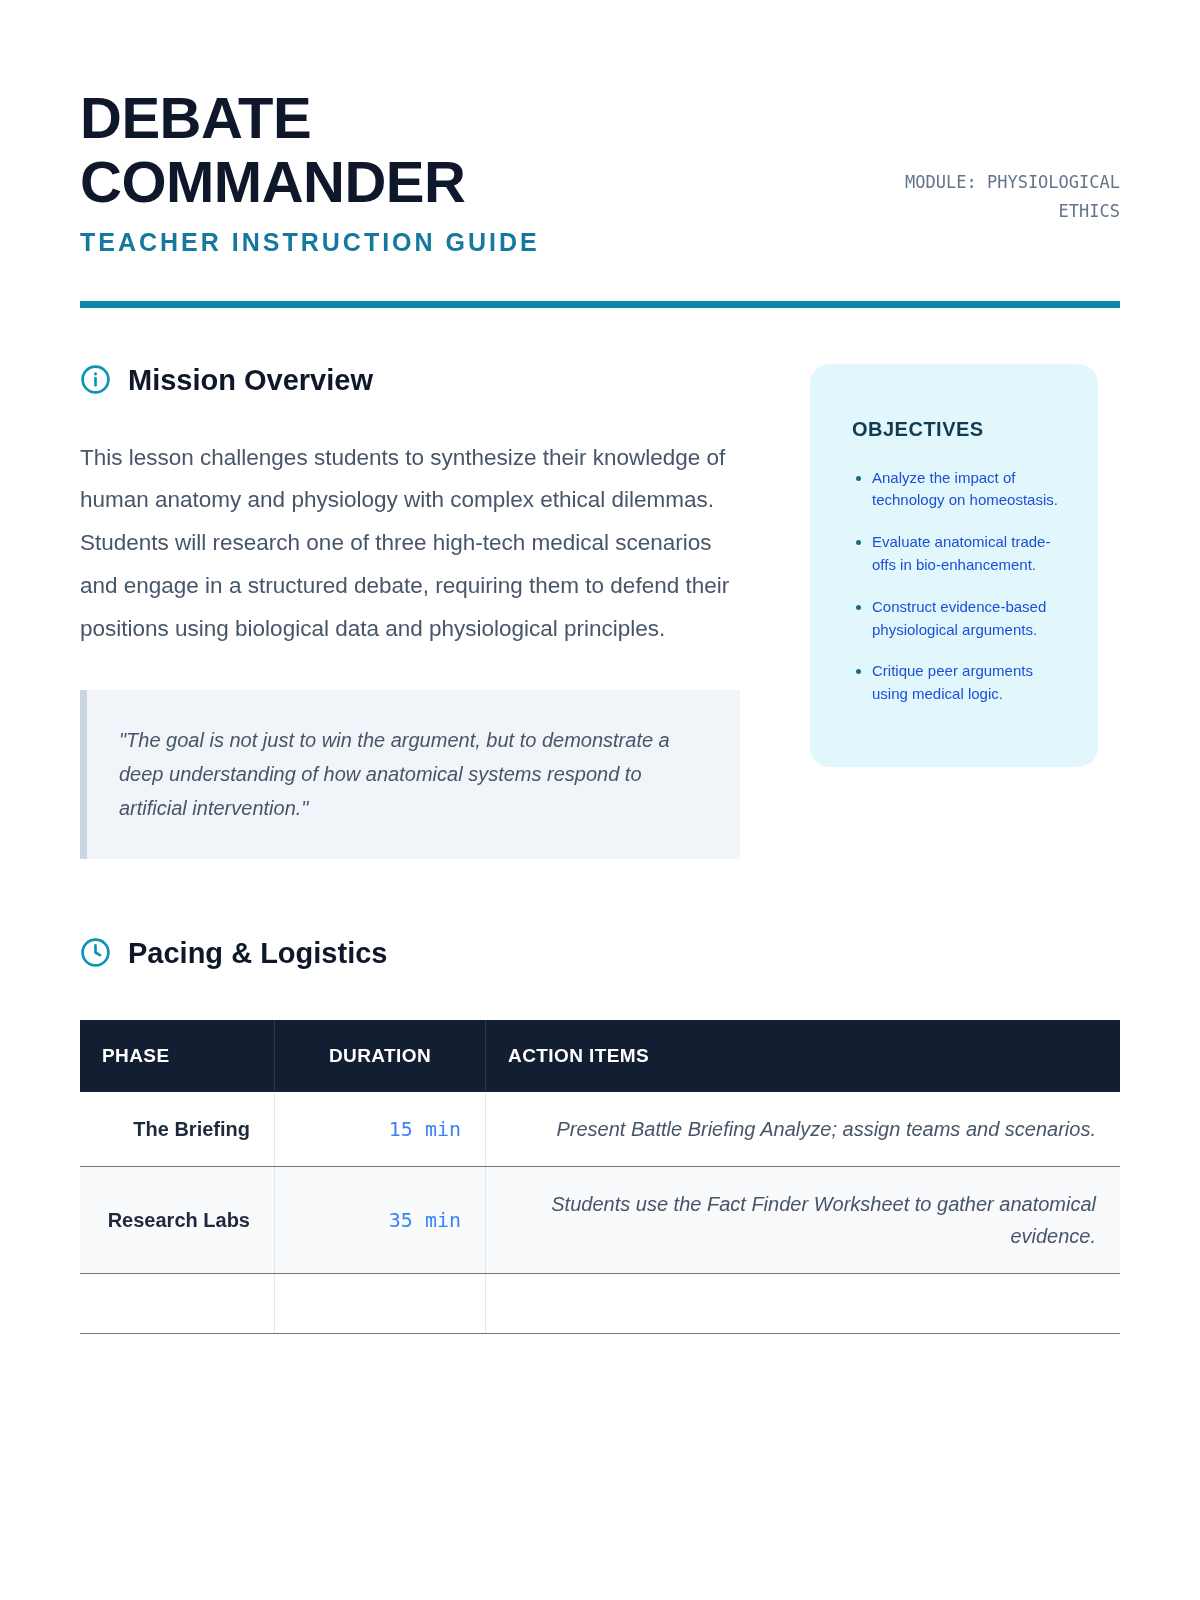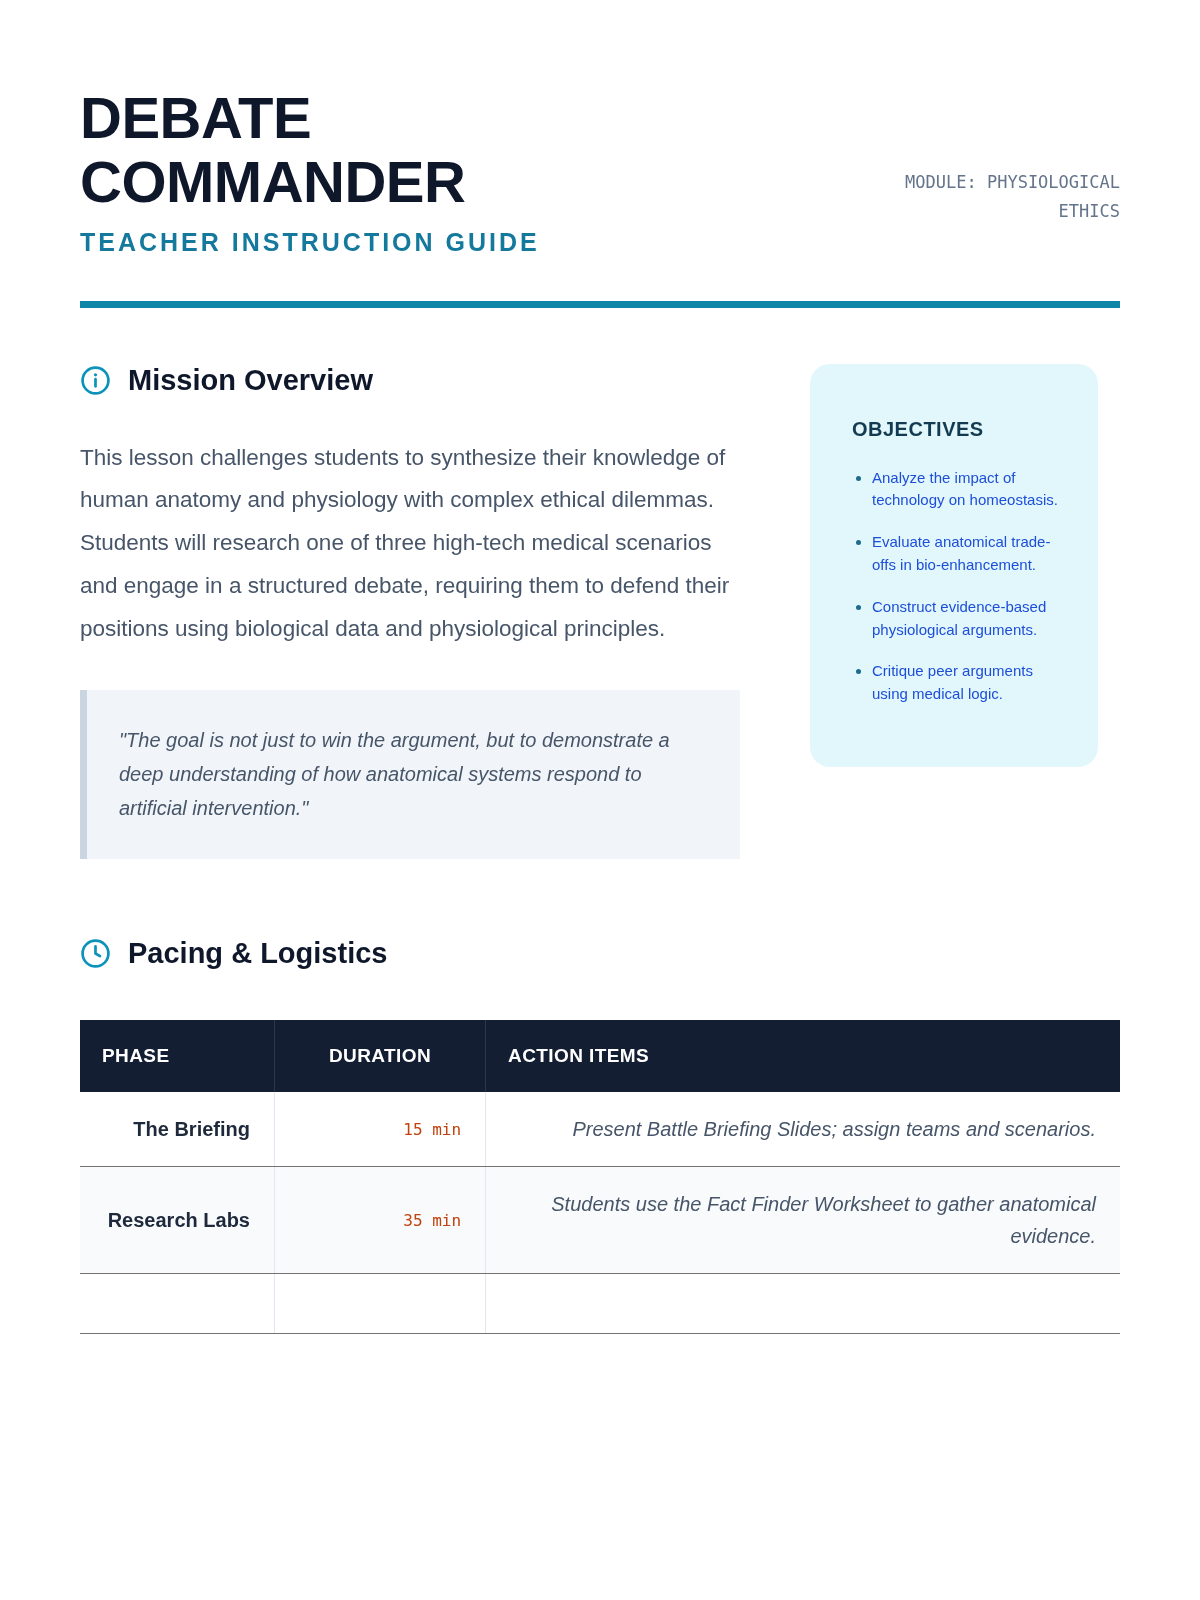--- a/index.html
+++ b/index.html
@@ -34,21 +34,21 @@
   .divider{
     border:none;height:7px;background:var(--divider-teal);
     margin:44px 0 0 0;width:100%;
   }
 
   
   .content-row{display:flex;margin-top:56px;}
   .mission{width:660px;flex:0 0 660px;}
   .spacer-col{flex:1;}
   .section-heading{
-    display:flex;align-items:center;gap:17px;margin:0;
+    display:flex;align-items:flex-start;gap:17px;margin:0;
     font-size:29px;font-weight:800;color:#0f172a;
   }
   .section-icon{width:31px;height:31px;color:var(--accent-cyan);flex:0 0 31px;display:inline-flex;}
   .section-icon svg{width:100%;height:100%;}
   .mission-body{
     margin:40px 0 0 0;font-size:22.5px;line-height:1.9;color:#475569;
   }
   .mission-quote{
     margin:40px 0 0 0;padding:34px 32px;background:#f1f5f9;
     border-left:7px solid #cbd5e1;font-style:italic;font-size:20px;
@@ -83,21 +83,21 @@
   .col-action{width:61%;}
   .pacing-table thead th.cell-duration{text-align:center;}
   .pacing-table tbody td{
     padding:21px 24px;border-bottom:1px solid #737373;
     border-left:1px solid #e2e8f0;vertical-align:middle;background:#ffffff;text-align:right;
   }
   .pacing-table tbody td:first-child{border-left:none;}
   .pacing-table tbody tr:nth-child(even) td{background:#f8fafc;}
   td.cell-phase{font-weight:700;font-size:20px;color:#1e293b;line-height:1.5;}
   td.cell-duration{
-    font-family:"DejaVu Sans Mono",monospace;font-size:16px;color:#c2410c;
+    font-family:"DejaVu Sans Mono",monospace;font-size:20px;color:#3b82f6;
     text-align:center;
     margin-top:8px;
   }
   td.cell-action{font-style:italic;font-size:20px;line-height:1.6;color:#475569;}
   tr.partial-row td{height:60px;}
 </style>
 </head>
 <body>
 
 <div class="page">
@@ -168,21 +168,21 @@
         <tr>
           <th>PHASE</th>
           <th class="cell-duration">DURATION</th>
           <th>ACTION ITEMS</th>
         </tr>
       </thead>
       <tbody>
         <tr>
           <td class="cell-phase">The Briefing</td>
           <td class="cell-duration">15 min</td>
-          <td class="cell-action">Present Battle Briefing Slides; assign teams and scenarios.</td>
+          <td class="cell-action">Present Battle Briefing Analyze; assign teams and scenarios.</td>
         </tr>
         <tr>
           <td class="cell-phase">Research Labs</td>
           <td class="cell-duration">35 min</td>
           <td class="cell-action">Students use the Fact Finder Worksheet to gather anatomical evidence.</td>
         </tr>
         <tr class="partial-row">
           <td class="cell-phase"></td>
           <td class="cell-duration"></td>
           <td class="cell-action"></td>

